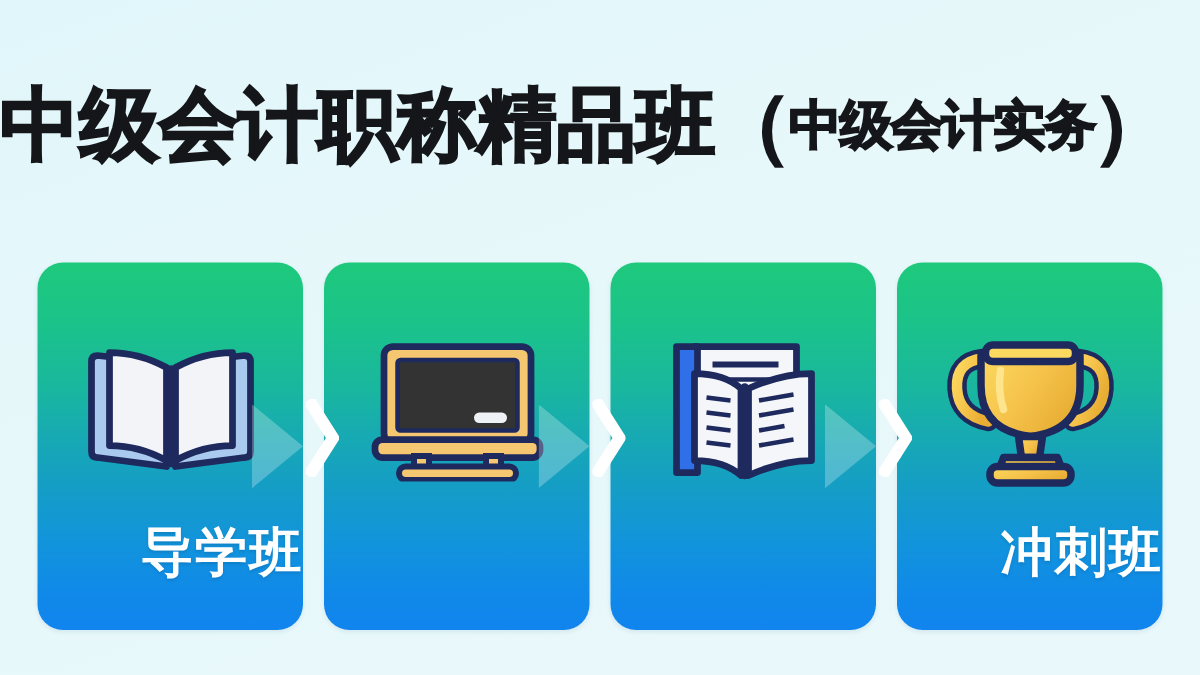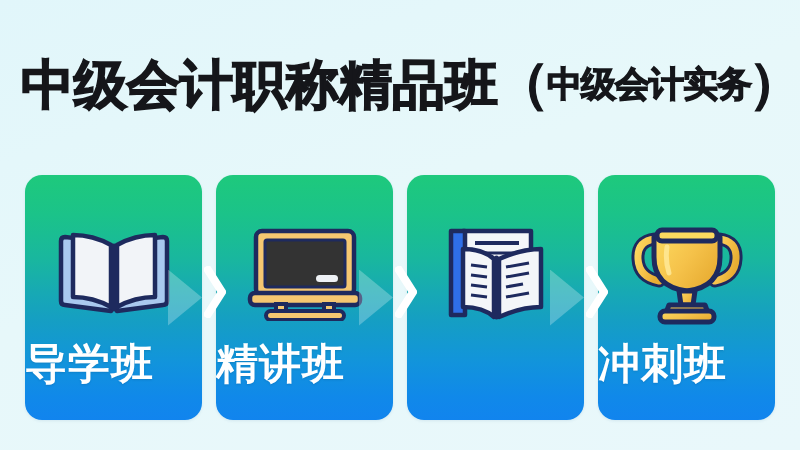--- a/index.html
+++ b/index.html
@@ -20,21 +20,21 @@
     background: linear-gradient(160deg, #e1f6fa 0%, #e7f8fa 45%, #e9f8fb 100%);
     overflow: hidden;
   }
 
   
   #title-area {
     position: absolute;
     left: 0;
     top: 48px;
     width: 800px;
-    text-align: right;
+    text-align: left;
     white-space: nowrap;
   }
   .title-main {
     font-size: 53px;
     font-weight: 900;
     color: #15161a;
     letter-spacing: 0px;
     line-height: 1;
     font-family: "DejaVu Sans", "Liberation Sans", sans-serif;
     -webkit-text-stroke: 1.6px #15161a;
@@ -107,22 +107,22 @@
     height: 112px;
     display: flex;
     align-items: center;
     justify-content: center;
   }
   .card-label {
     position: absolute;
     left: 0;
     bottom: 28px;
     width: 100%;
-    text-align: left;
-    font-size: 42px;
+    text-align: right;
+    font-size: 35px;
     font-weight: 900;
     color: #ffffff;
     font-family: "DejaVu Sans", "Liberation Sans", sans-serif;
     letter-spacing: 1px;
     text-shadow: 0 1px 2px rgba(10,70,120,0.22);
   }
 
   
   .gap-chevron {
     position: absolute;
@@ -175,21 +175,20 @@
           <rect x="72" y="50" width="22" height="7" rx="3.5" fill="#eef1f5"></rect>
 
           <rect x="6" y="68" width="110" height="12" rx="5" fill="#f5c771" stroke="#1e2a5e" stroke-width="4.5"></rect>
 
           <rect x="32" y="79" width="10" height="12" fill="#f5c771" stroke="#1e2a5e" stroke-width="4"></rect>
           <rect x="80" y="79" width="10" height="12" fill="#f5c771" stroke="#1e2a5e" stroke-width="4"></rect>
 
           <rect x="22" y="86" width="78" height="9" rx="4.5" fill="#f5c771" stroke="#1e2a5e" stroke-width="4"></rect>
         </svg>
       </div>
-      <div class="card-label">精讲班</div>
       <div class="card-inner-arrow"></div>
     </div>
 
     <div class="card">
       <div class="icon-wrap">
         <svg width="118" height="100" viewBox="0 0 118 100" aria-hidden="true">
 
           <path d="M26 8 L94 8 L94 56 L26 56 Z" fill="#f4f6f9" stroke="#1e2a5e" stroke-width="4.5" stroke-linejoin="round"></path>
           <line x1="38" y1="20" x2="82" y2="20" stroke="#1e2a5e" stroke-width="4"></line>
           <line x1="38" y1="30" x2="82" y2="30" stroke="#1e2a5e" stroke-width="3"></line>

